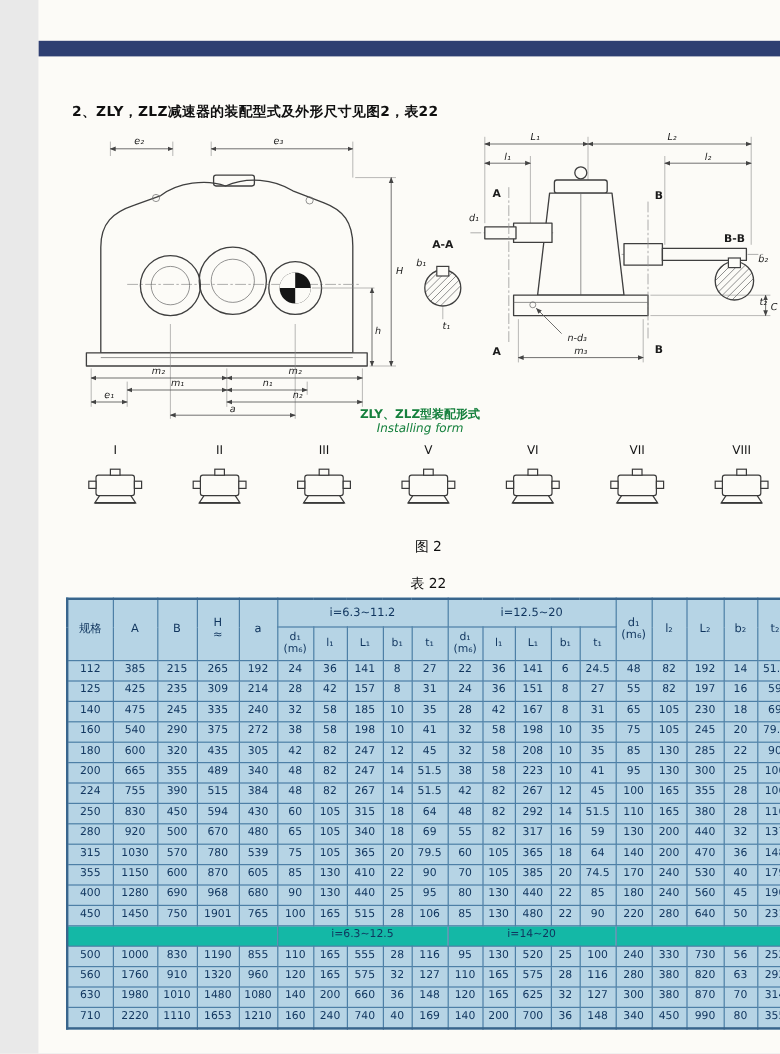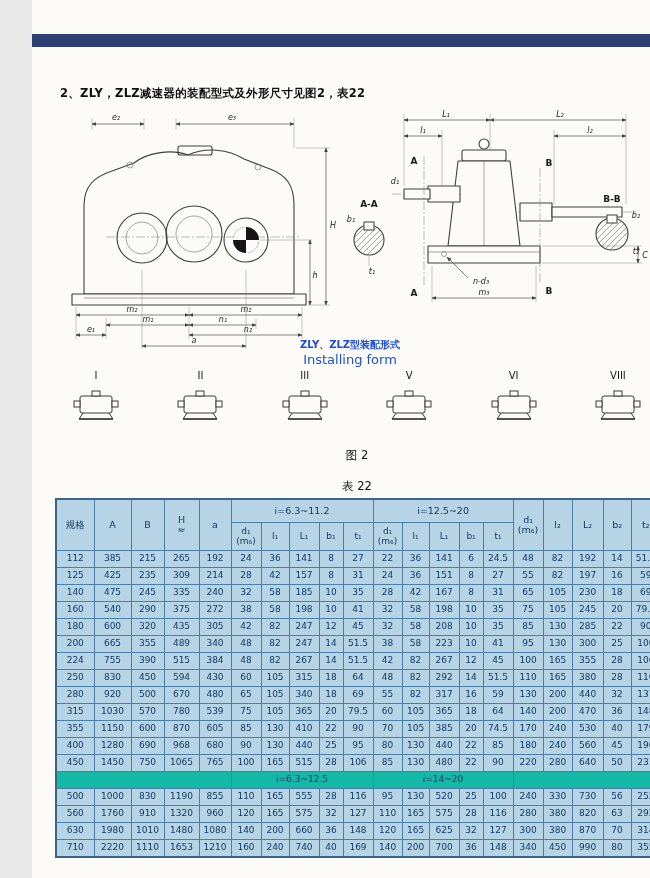--- a/index.html
+++ b/index.html
@@ -1,23 +1,23 @@
 <!DOCTYPE html>
 <html><head>
 <meta charset="utf-8">
 <style>
   html,body{margin:0;padding:0;background:#e9e9e9;}
   #page{position:relative;width:650px;height:878px;background:#fcfbf7;overflow:hidden;
         font-family:"DejaVu Sans","Liberation Sans",sans-serif;color:#111;margin-left:32px;}
   .topband{position:absolute;left:0;top:34px;width:650px;height:13px;background:#2e3f72;}
   .title{position:absolute;left:28px;top:86px;font-size:11.5px;font-weight:bold;color:#101010;letter-spacing:0.3px;}
   svg.view{position:absolute;}
-  .installing{position:absolute;left:252px;top:338px;width:132px;text-align:center;color:#1d4ed8;}
+  .installing{position:absolute;left:252px;top:338px;width:132px;text-align:center;color:#15803d;}
   .installing .cn{font-size:10px;font-weight:bold;}
-  .installing .en{font-size:13px;}
+  .installing .en{font-size:10px;font-style:italic;}
   .forms{position:absolute;left:36px;top:370px;width:578px;height:68px;display:flex;justify-content:space-between;}
   .form-item{display:flex;flex-direction:column;align-items:center;width:56px;}
   .form-label{font-size:10px;color:#161616;height:16px;}
   .figcap{position:absolute;left:0;top:448px;width:650px;text-align:center;font-size:11.5px;font-weight:normal;color:#0e0e0e;}
   .tabcap{position:absolute;left:0;top:479px;width:650px;text-align:center;font-size:11.5px;font-weight:normal;color:#0e0e0e;}
   table.spec{position:absolute;left:23px;top:498px;width:605px;border-collapse:collapse;table-layout:fixed;
              background:#b6d4e5;border:2px solid #39658c;}
   table.spec th,table.spec td{border:1px solid #4d7fa6;text-align:center;vertical-align:middle;
              color:#10355e;font-size:9px;padding:0;line-height:1.1;overflow:hidden;white-space:nowrap;}
   table.spec thead tr.h1 th{height:22px;font-weight:normal;font-size:9.5px;}
@@ -274,20 +274,31 @@
         <svg width="48" height="40" viewBox="0 0 48 40">
           <rect x="8" y="10" width="32" height="17" rx="2" fill="#fcfbf7" stroke="#3a3a3a" stroke-width="1"></rect>
           <rect x="20" y="5" width="8" height="5" fill="#fcfbf7" stroke="#3a3a3a" stroke-width="1"></rect>
           <rect x="2" y="15" width="6" height="6" fill="#fcfbf7" stroke="#3a3a3a" stroke-width="1"></rect>
           <rect x="40" y="15" width="6" height="6" fill="#fcfbf7" stroke="#3a3a3a" stroke-width="1"></rect>
           <path d="M11,27 L7,33 L41,33 L37,27" fill="none" stroke="#3a3a3a" stroke-width="1"></path>
           <line x1="7" y1="33" x2="41" y2="33" stroke="#3a3a3a" stroke-width="1.4"></line>
         </svg>
       </div>
       <div class="form-item">
+        <div class="form-label">VII</div>
+        <svg width="48" height="40" viewBox="0 0 48 40">
+          <rect x="8" y="10" width="32" height="17" rx="2" fill="#fcfbf7" stroke="#3a3a3a" stroke-width="1"></rect>
+          <rect x="20" y="5" width="8" height="5" fill="#fcfbf7" stroke="#3a3a3a" stroke-width="1"></rect>
+          <rect x="2" y="15" width="6" height="6" fill="#fcfbf7" stroke="#3a3a3a" stroke-width="1"></rect>
+          <rect x="40" y="15" width="6" height="6" fill="#fcfbf7" stroke="#3a3a3a" stroke-width="1"></rect>
+          <path d="M11,27 L7,33 L41,33 L37,27" fill="none" stroke="#3a3a3a" stroke-width="1"></path>
+          <line x1="7" y1="33" x2="41" y2="33" stroke="#3a3a3a" stroke-width="1.4"></line>
+        </svg>
+      </div>
+      <div class="form-item">
         <div class="form-label">VIII</div>
         <svg width="48" height="40" viewBox="0 0 48 40">
           <rect x="8" y="10" width="32" height="17" rx="2" fill="#fcfbf7" stroke="#3a3a3a" stroke-width="1"></rect>
           <rect x="20" y="5" width="8" height="5" fill="#fcfbf7" stroke="#3a3a3a" stroke-width="1"></rect>
           <rect x="2" y="15" width="6" height="6" fill="#fcfbf7" stroke="#3a3a3a" stroke-width="1"></rect>
           <rect x="40" y="15" width="6" height="6" fill="#fcfbf7" stroke="#3a3a3a" stroke-width="1"></rect>
           <path d="M11,27 L7,33 L41,33 L37,27" fill="none" stroke="#3a3a3a" stroke-width="1"></path>
           <line x1="7" y1="33" x2="41" y2="33" stroke="#3a3a3a" stroke-width="1.4"></line>
         </svg>
       </div>
@@ -609,21 +620,21 @@
           <td>180</td>
           <td>240</td>
           <td>560</td>
           <td>45</td>
           <td>190</td>
         </tr>
         <tr>
           <td>450</td>
           <td>1450</td>
           <td>750</td>
-          <td>1065</td>
+          <td>1901</td>
           <td>765</td>
           <td>100</td>
           <td>165</td>
           <td>515</td>
           <td>28</td>
           <td>106</td>
           <td>85</td>
           <td>130</td>
           <td>480</td>
           <td>22</td>

